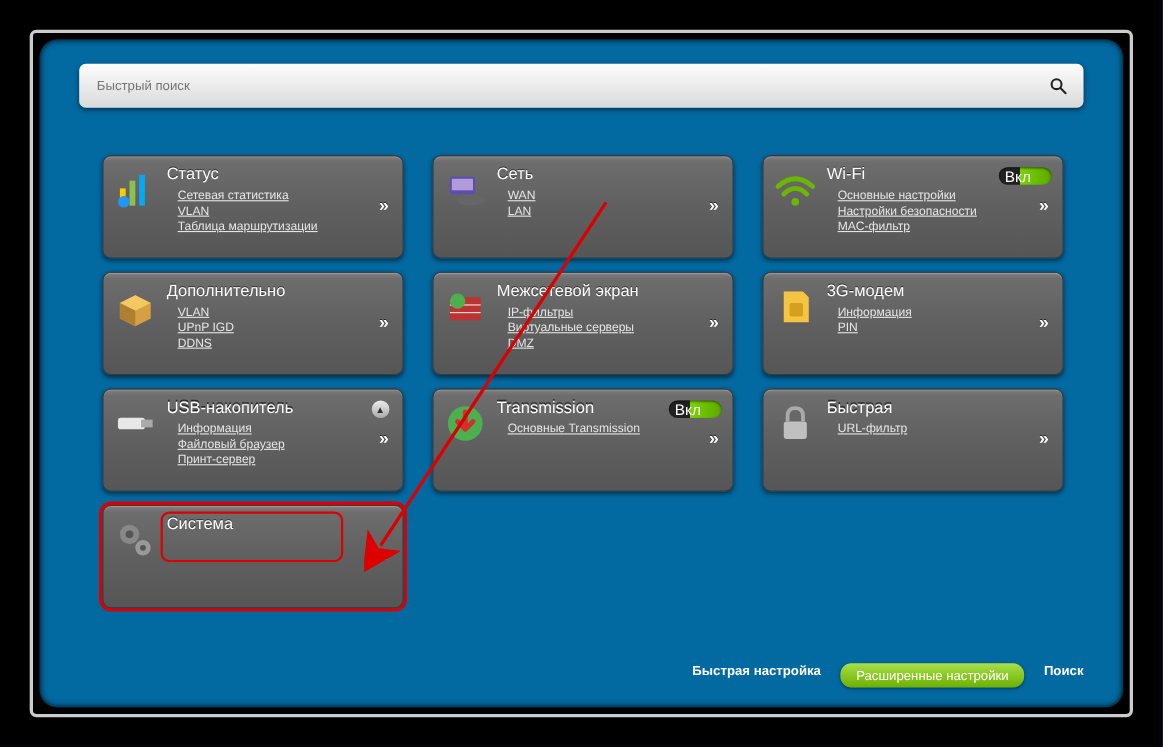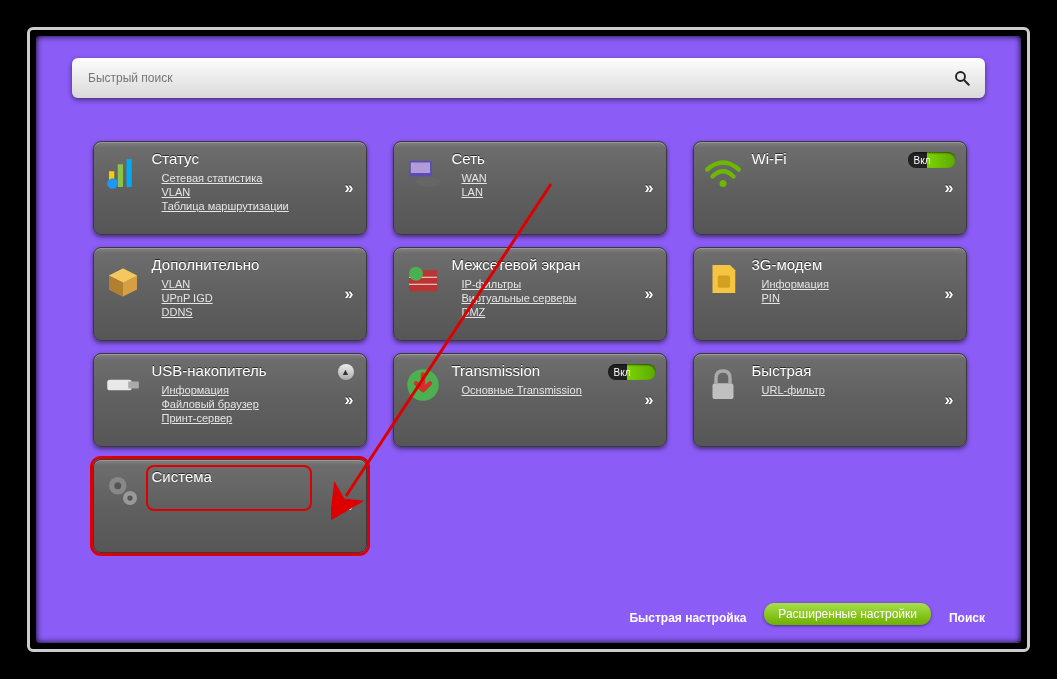--- a/index.html
+++ b/index.html
@@ -1,35 +1,35 @@
 <!DOCTYPE html>
 <html><head>
 <meta charset="utf-8">
 <style>
 html,body{margin:0;padding:0;font-family:Arial,Helvetica,sans-serif}
 body{background:#000;width:1057px;height:679px;position:relative}
 .frame{position:absolute;left:27px;top:27px;right:27px;bottom:27px;border:3px solid #ccc;border-radius:6px;pointer-events:none}
-.panel{position:absolute;left:36px;top:36px;right:36px;bottom:36px;background:#8b5cf6;border-radius:4px;box-shadow:inset 0 0 6px #000}
+.panel{position:absolute;left:36px;top:36px;right:36px;bottom:36px;background:#0369a1;border-radius:16px;box-shadow:inset 0 0 6px #000}
 .search-bar{position:absolute;left:36px;right:36px;top:22px;height:40px;background:linear-gradient(to bottom,#fdfdfd,#d9d9d9);border-radius:6px;box-shadow:0 2px 5px rgba(0,0,0,0.5);display:flex;align-items:center;padding:0 14px;box-sizing:border-box}
 .search-bar input{flex:1;border:none;outline:none;background:transparent;font-size:12px;color:#888}
 .search-bar .mag{width:18px;height:18px}
 .grid{position:absolute;left:36px;right:36px;top:105px;display:grid;grid-template-columns:repeat(3,272px);column-gap:28px;row-gap:12px;justify-content:center}
 .card{position:relative;width:272px;height:92px;background:linear-gradient(to bottom,#818181 0%,#6d6d6d 6%,#606060 50%,#565656 100%);border-radius:8px;border:1px solid #3a3a3a;box-shadow:0 2px 4px rgba(0,0,0,0.5),inset 0 1px 0 rgba(255,255,255,0.2)}
 .card .icon{position:absolute;left:6px;top:8px;width:46px;height:46px;display:flex;align-items:center;justify-content:center}
 .card .title{position:absolute;left:58px;top:8px;color:#fff;font-size:15px;font-weight:normal;text-shadow:0 -1px 0 rgba(0,0,0,0.6)}
 .card .links{position:absolute;left:68px;top:30px;display:flex;flex-direction:column;gap:2px}
 .card .links a{color:#e5e5e5;font-size:11px;text-decoration:underline;cursor:pointer}
 .card .arrow{position:absolute;right:12px;top:50%;transform:translateY(-50%);color:#fff;font-size:16px;font-weight:bold;text-shadow:0 -1px 0 rgba(0,0,0,0.6)}
 .card .eject{position:absolute;right:12px;top:10px;width:16px;height:16px;border-radius:50%;background:linear-gradient(to bottom,#eee,#aaa);display:flex;align-items:center;justify-content:center;font-size:9px;color:#333}
 .card.hl{box-shadow:0 0 0 3px #d00,inset 0 1px 0 rgba(255,255,255,0.2)}
 .card.hl .inner-hl{position:absolute;left:52px;top:5px;right:54px;height:42px;border:2px solid #d00;border-radius:8px;pointer-events:none}
 .toggle{position:absolute;right:10px;top:10px;width:48px;height:16px;border-radius:8px;background:linear-gradient(to right,#222 0%,#222 40%,#7bd400 40%,#5ca800 100%);display:flex;align-items:center;box-shadow:inset 0 1px 2px rgba(0,0,0,0.6)}
-.toggle span{font-size:10px;color:#fff;margin-left:6px}
+.toggle span{font-size:14px;color:#fff;margin-left:6px}
 .arrow-svg{position:absolute;left:295px;top:140px;width:280px;height:360px;pointer-events:none;z-index:50}
-.footer{position:absolute;right:36px;bottom:18px;display:flex;align-items:flex-end;gap:18px}
+.footer{position:absolute;right:36px;bottom:18px;display:flex;align-items:flex-start;gap:18px}
 .footer span{color:#fff;font-size:12px;font-weight:bold;cursor:pointer}
 .btn-ext{background:linear-gradient(to bottom,#a7df4a,#6eb000);padding:4px 14px;border-radius:10px;color:#fff;font-size:12px;font-weight:normal;box-shadow:0 1px 3px rgba(0,0,0,0.5);cursor:pointer}
 </style>
 </head>
 <body>
 
 <div class="frame"></div>
 <div class="panel">
 
   <div class="search-bar">
@@ -81,20 +81,25 @@
           <span>Вкл</span>
         </div>
       <div class="icon">
           <svg viewBox="0 0 48 48" width="42" height="42">
             <path d="M6 20 Q24 4 42 20" fill="none" stroke="#6cb800" stroke-width="5" stroke-linecap="round"></path>
             <path d="M12 28 Q24 16 36 28" fill="none" stroke="#6cb800" stroke-width="5" stroke-linecap="round"></path>
             <circle cx="24" cy="36" r="4" fill="#6cb800"></circle>
           </svg>
         </div>
       <div class="title">Wi-Fi</div>
+      <div class="links">
+        <a>Основные настройки</a>
+        <a>Настройки безопасности</a>
+        <a>MAC-фильтр</a>
+      </div>
       <div class="arrow">»</div>
     </div>
 
     <div class="card">
       <div class="icon">
           <svg viewBox="0 0 48 48" width="42" height="42">
             <path d="M8 20 L24 12 L40 20 L40 36 L24 44 L8 36 Z" fill="#d4a043"></path>
             <path d="M8 20 L24 28 L40 20 L24 12 Z" fill="#f4c860"></path>
             <path d="M24 28 L24 44 L8 36 L8 20 Z" fill="#b08030"></path>
           </svg>

